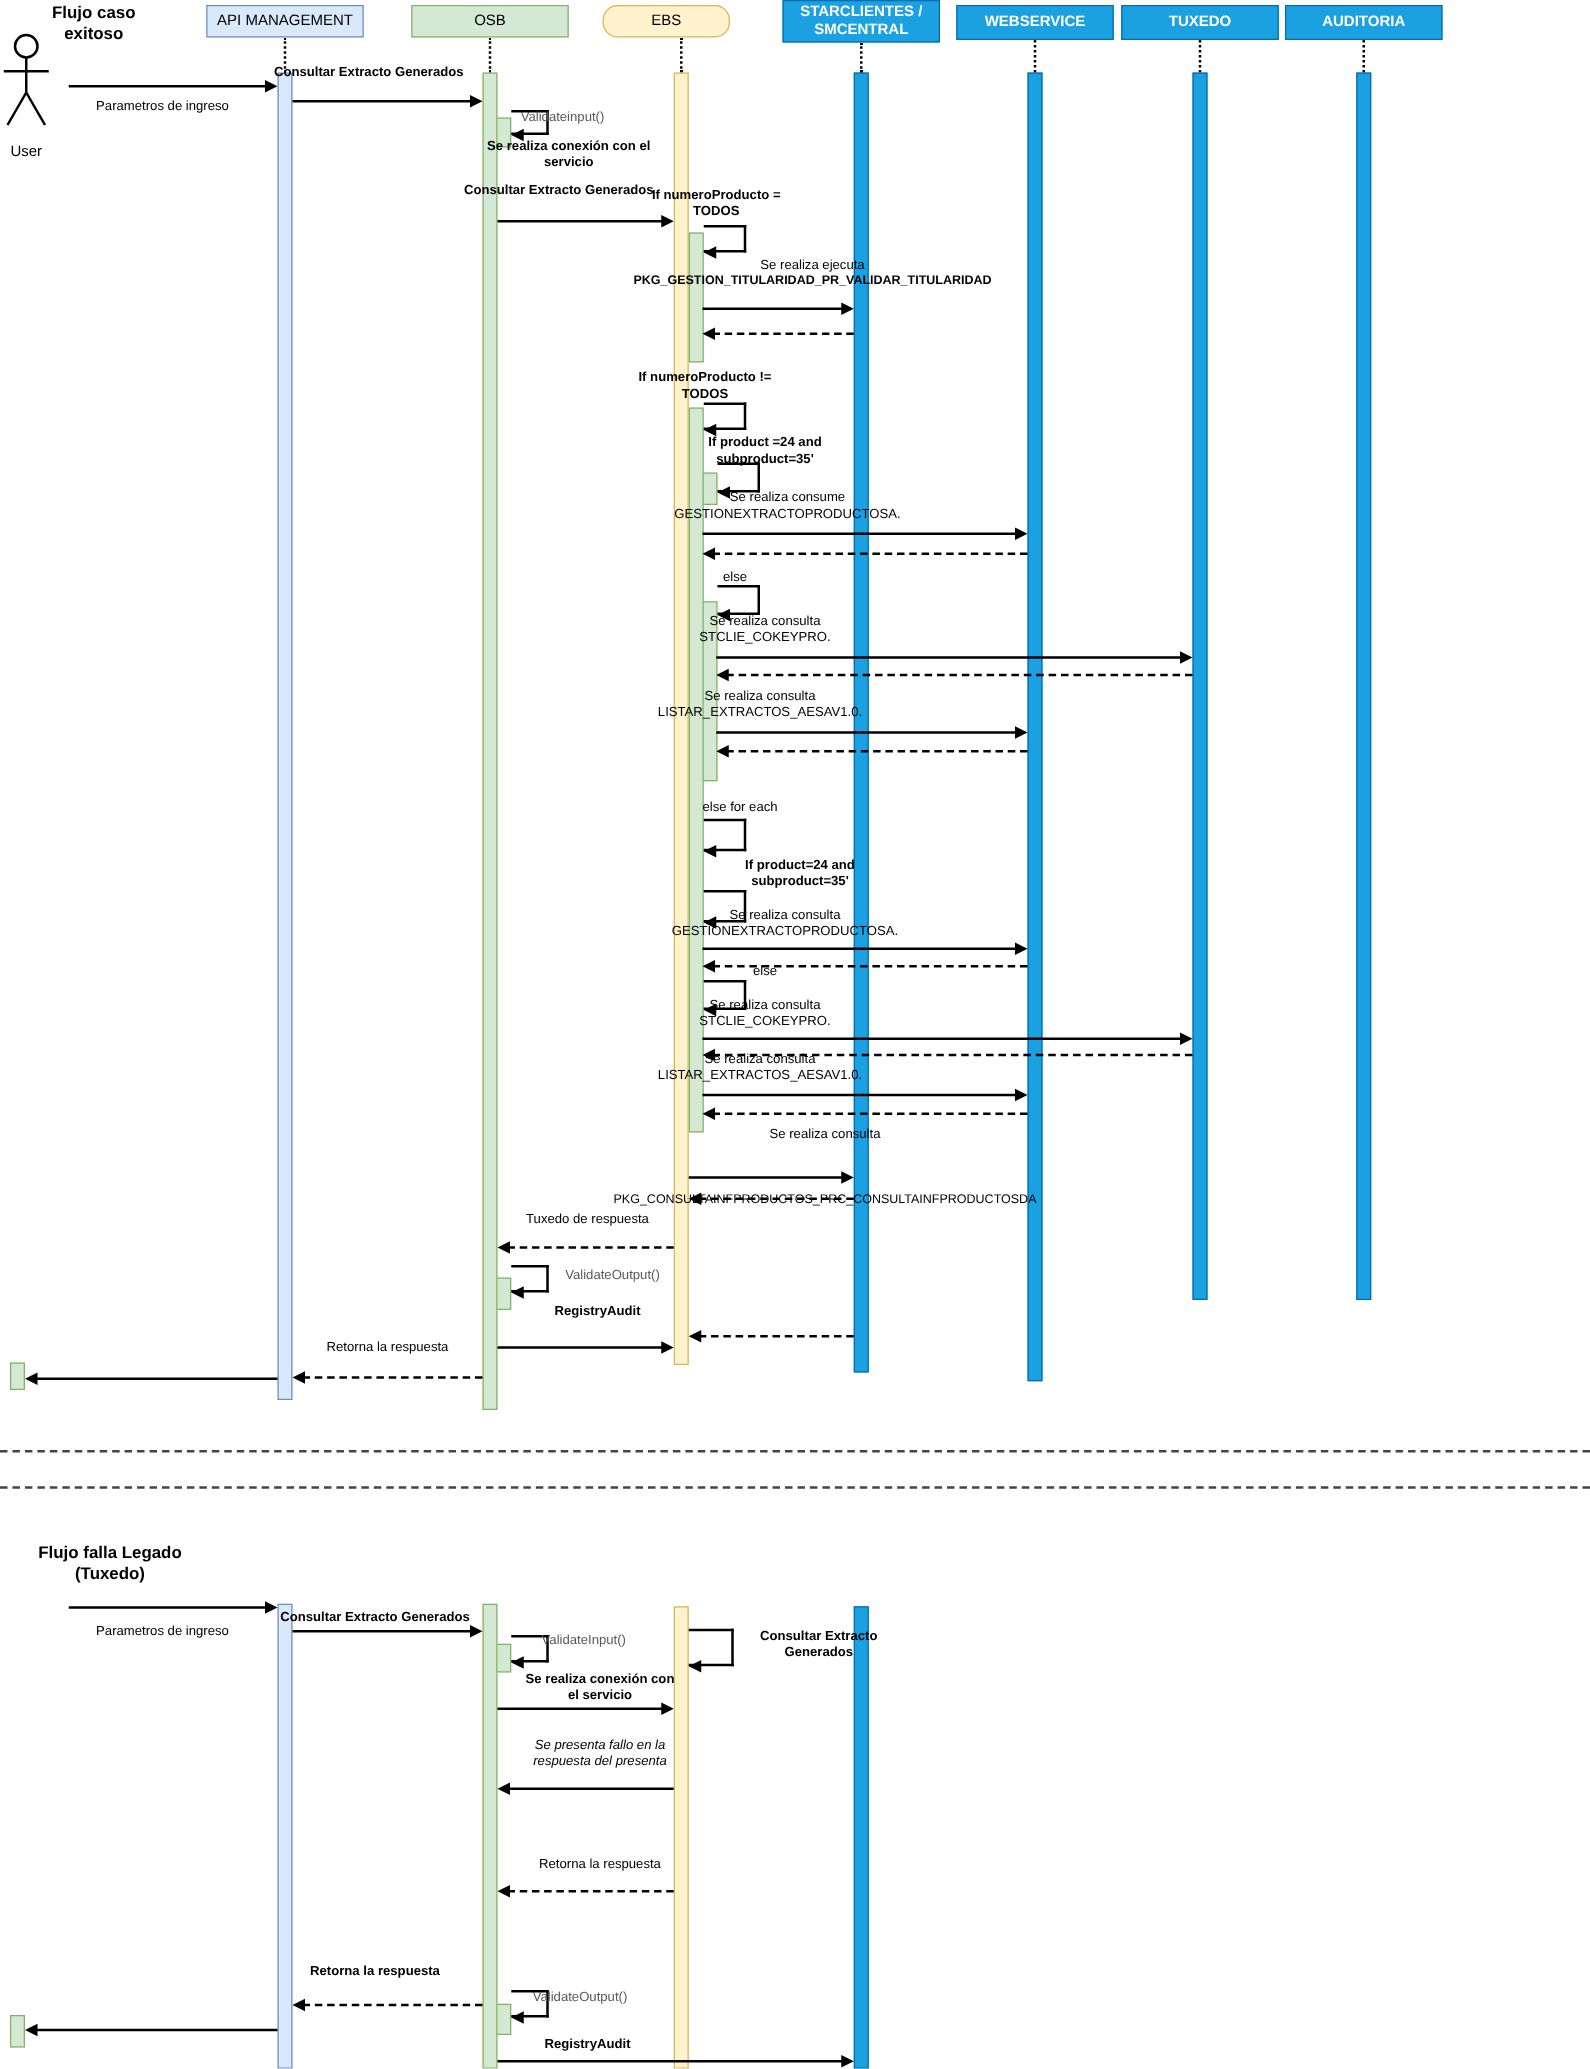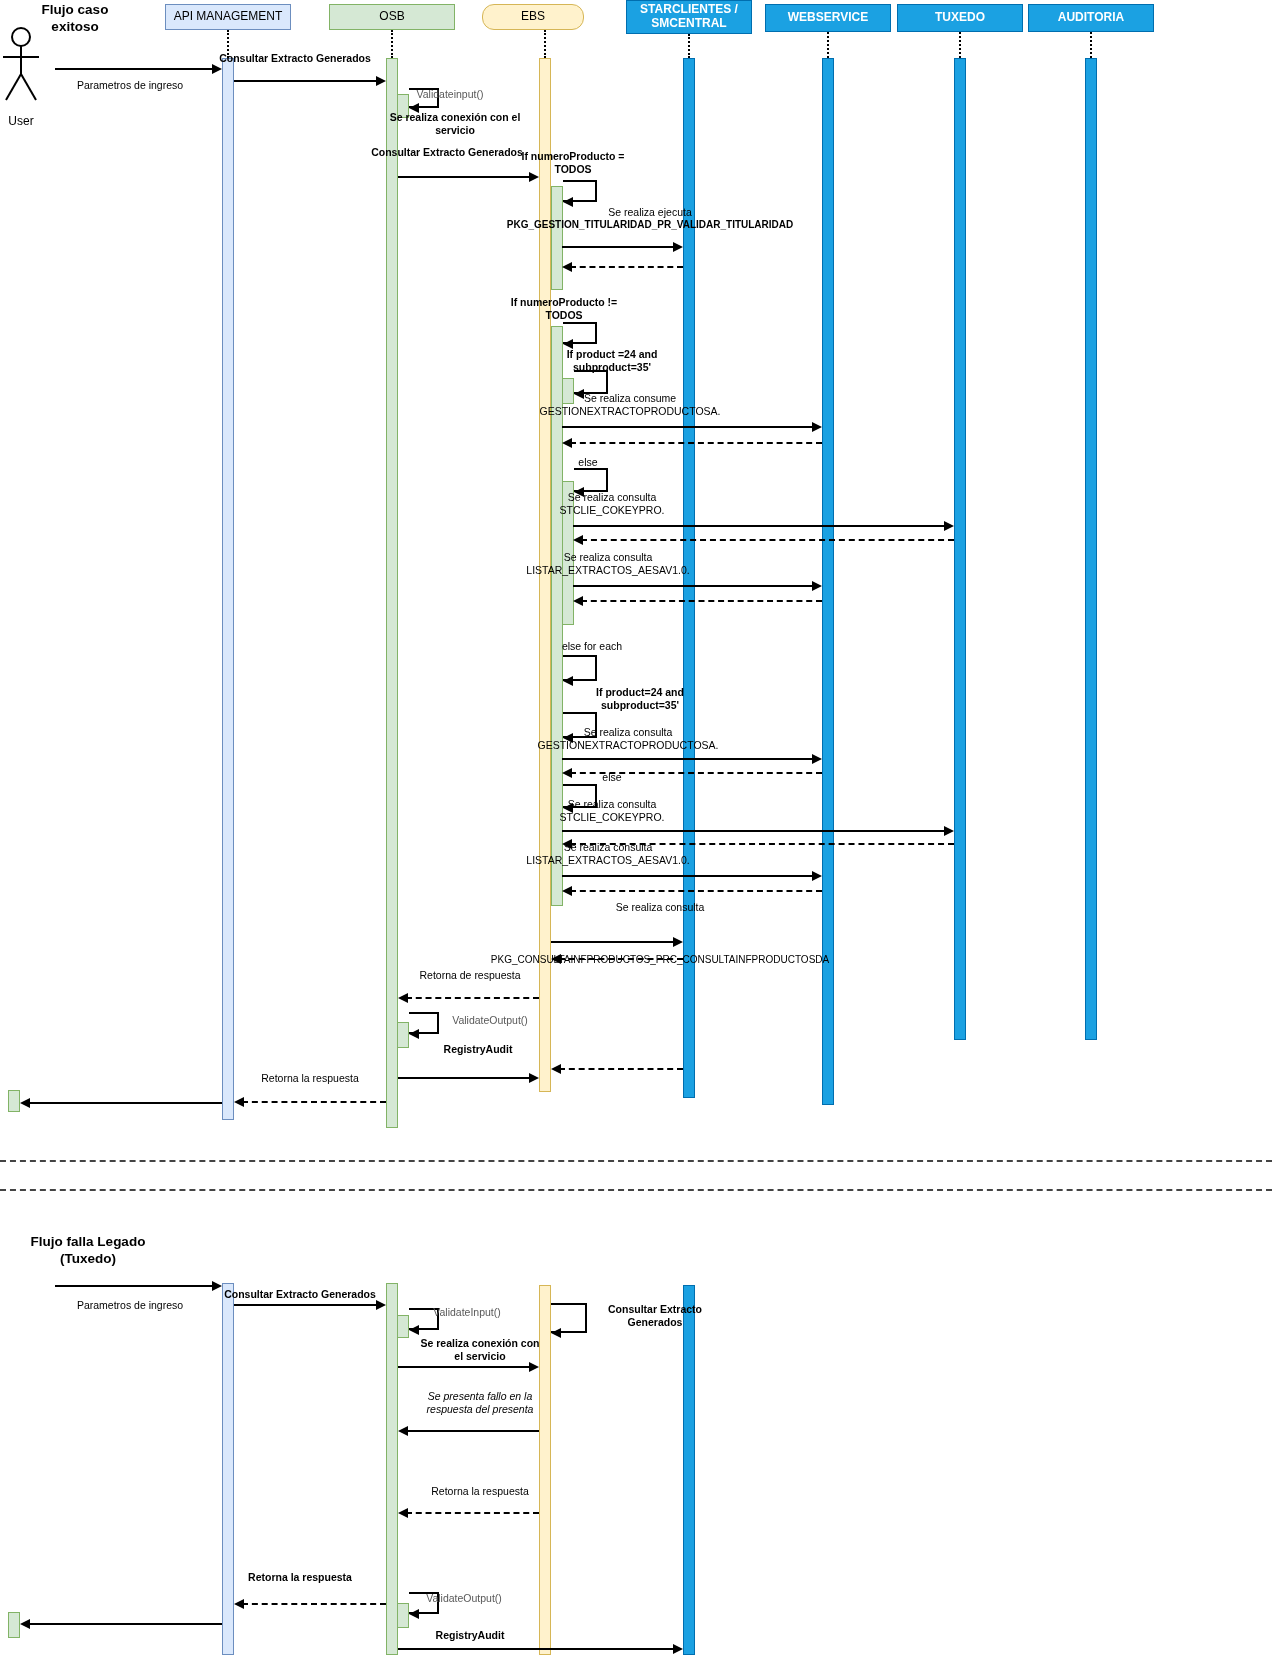--- a/index.html
+++ b/index.html
@@ -271,21 +271,21 @@
         <div>Se realiza consulta</div>
         <div>LISTAR_EXTRACTOS_AESAV1.0.</div>
       </div>
       <div class="lbl" style="left: 660px; top: 901px;">
         <div>Se realiza consulta</div>
       </div>
       <div class="lbl small" style="left: 660px; top: 914px; margin-top: 40px;">
         <div>PKG_CONSULTAINFPRODUCTOS_PRC_CONSULTAINFPRODUCTOSDA</div>
       </div>
       <div class="lbl" style="left: 470px; top: 969px;">
-        <div>Retorna de respuesta</div>
+        <div>Tuxedo de respuesta</div>
       </div>
       <div class="lbl m" style="left: 490px; top: 1014px;">
         <div>ValidateOutput()</div>
       </div>
       <div class="lbl b" style="left: 478px; top: 1043px;">
         <div>RegistryAudit</div>
       </div>
       <div class="lbl" style="left: 310px; top: 1072px;">
         <div>Retorna la respuesta</div>
       </div>

